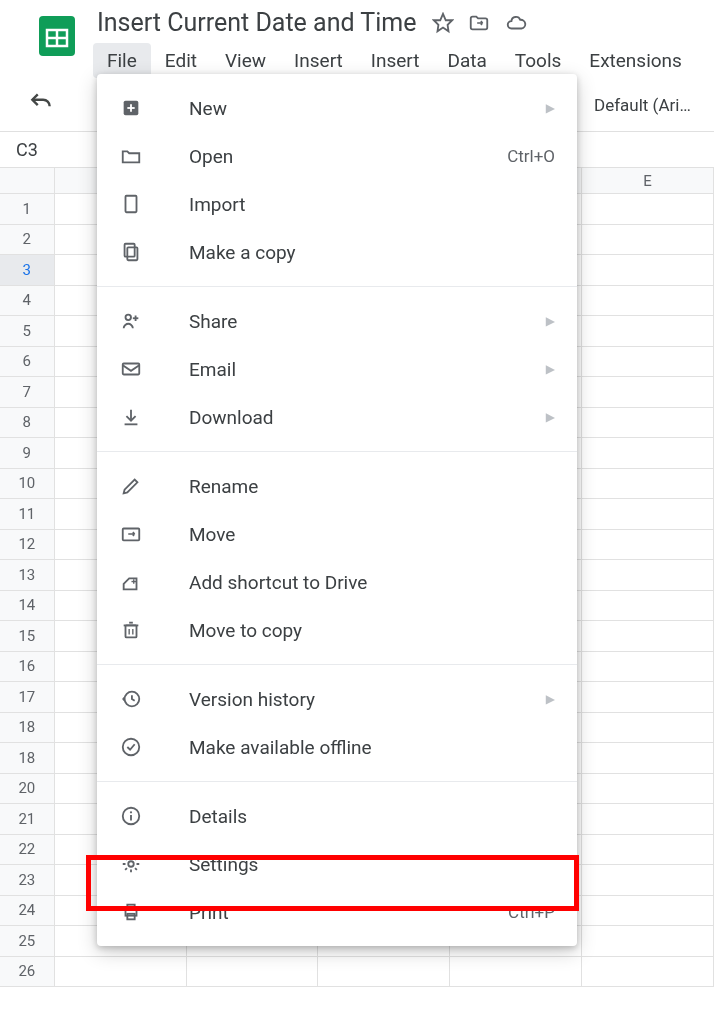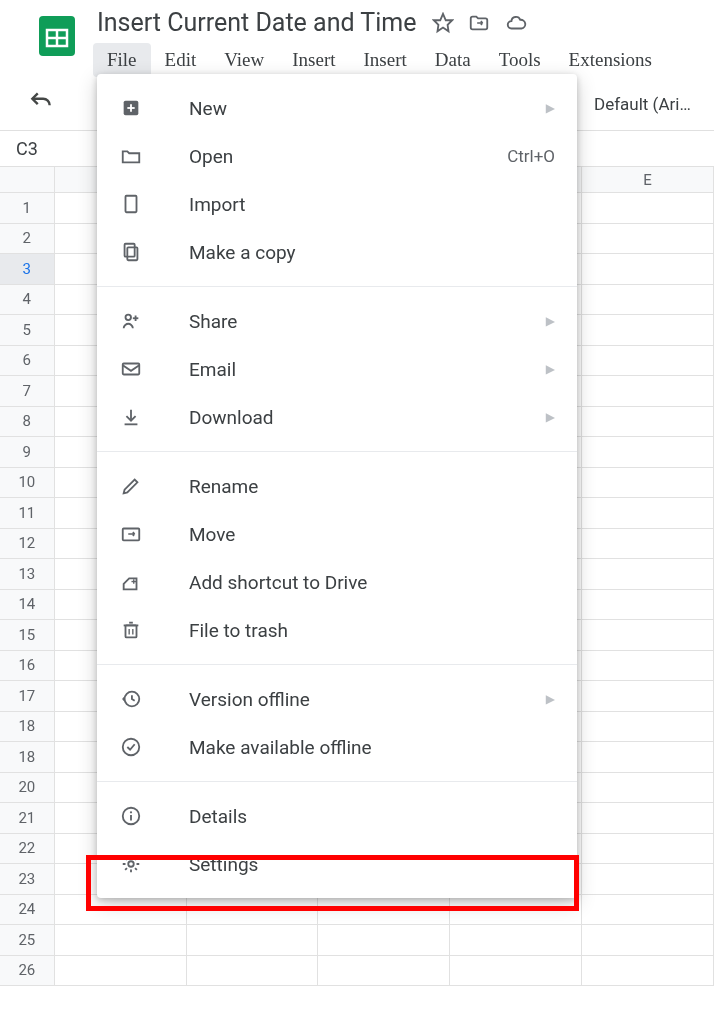--- a/index.html
+++ b/index.html
@@ -49,21 +49,20 @@
   display: flex;
   gap: 0;
   margin-top: 4px;
   font-size: 19px;
   color: #3c4043;
 }
 .menu-item {
   padding: 6px 14px;
   border-radius: 4px;
   cursor: pointer;
-  font-family: Liberation Serif, serif;
 }
 .menu-item.active {
   background: #e8eaed;
 }
 .toolbar {
   display: flex;
   align-items: center;
   padding: 10px 0 10px 28px;
   border-bottom: 1px solid #e0e0e0;
   height: 54px;
@@ -595,32 +594,32 @@
     <div class="dd-item">
       <span class="dd-icon">
         <svg width="22" height="22" viewBox="0 0 24 24">
           <rect x="6" y="7" width="12" height="13" rx="1" fill="none" stroke="#5f6368" stroke-width="2"></rect>
           <line x1="4" y1="7" x2="20" y2="7" stroke="#5f6368" stroke-width="2"></line>
           <line x1="10" y1="4" x2="14" y2="4" stroke="#5f6368" stroke-width="2"></line>
           <line x1="10" y1="11" x2="10" y2="17" stroke="#5f6368" stroke-width="1.5"></line>
           <line x1="14" y1="11" x2="14" y2="17" stroke="#5f6368" stroke-width="1.5"></line>
         </svg>
       </span>
-      <span class="dd-label">File to trash</span>
+      <span class="dd-label">Move to copy</span>
     </div>
     <div class="dd-sep"></div>
     <div class="dd-item">
       <span class="dd-icon">
         <svg width="22" height="22" viewBox="0 0 24 24">
           <circle cx="13" cy="12" r="8" fill="none" stroke="#5f6368" stroke-width="2"></circle>
           <path d="M13 8v4l3 2" stroke="#5f6368" stroke-width="2" fill="none"></path>
           <path d="M3 12l2-2m-2 2l2 2" stroke="#5f6368" stroke-width="1.5" fill="none"></path>
         </svg>
       </span>
-      <span class="dd-label">Version offline</span>
+      <span class="dd-label">Version history</span>
       <span class="dd-arrow">▶</span>
     </div>
     <div class="dd-item">
       <span class="dd-icon">
         <svg width="22" height="22" viewBox="0 0 24 24">
           <circle cx="12" cy="12" r="9" fill="none" stroke="#5f6368" stroke-width="2"></circle>
           <path d="M8 12l3 3 5-6" stroke="#5f6368" stroke-width="2" fill="none"></path>
         </svg>
       </span>
       <span class="dd-label">Make available offline</span>
@@ -638,15 +637,26 @@
     </div>
     <div class="dd-item">
       <span class="dd-icon">
         <svg width="22" height="22" viewBox="0 0 24 24">
           <circle cx="12" cy="12" r="3" fill="none" stroke="#5f6368" stroke-width="2"></circle>
           <path d="M12 3v3M12 18v3M3 12h3M18 12h3M5.6 5.6l2 2M16.4 16.4l2 2M5.6 18.4l2-2M16.4 7.6l2-2" stroke="#5f6368" stroke-width="2"></path>
         </svg>
       </span>
       <span class="dd-label">Settings</span>
     </div>
+    <div class="dd-item">
+      <span class="dd-icon">
+        <svg width="22" height="22" viewBox="0 0 24 24">
+          <rect x="6" y="9" width="12" height="7" fill="none" stroke="#5f6368" stroke-width="2"></rect>
+          <rect x="8" y="4" width="8" height="5" fill="none" stroke="#5f6368" stroke-width="2"></rect>
+          <rect x="8" y="14" width="8" height="6" fill="none" stroke="#5f6368" stroke-width="2"></rect>
+        </svg>
+      </span>
+      <span class="dd-label">Print</span>
+      <span class="dd-right">Ctrl+P</span>
+    </div>
   </div>
 
 <div class="highlight-box"></div>
 
 </body></html>

